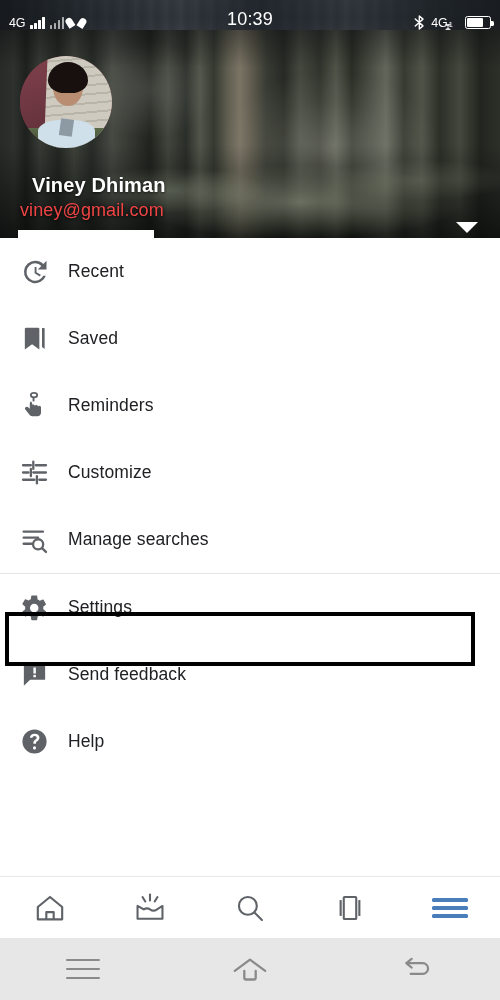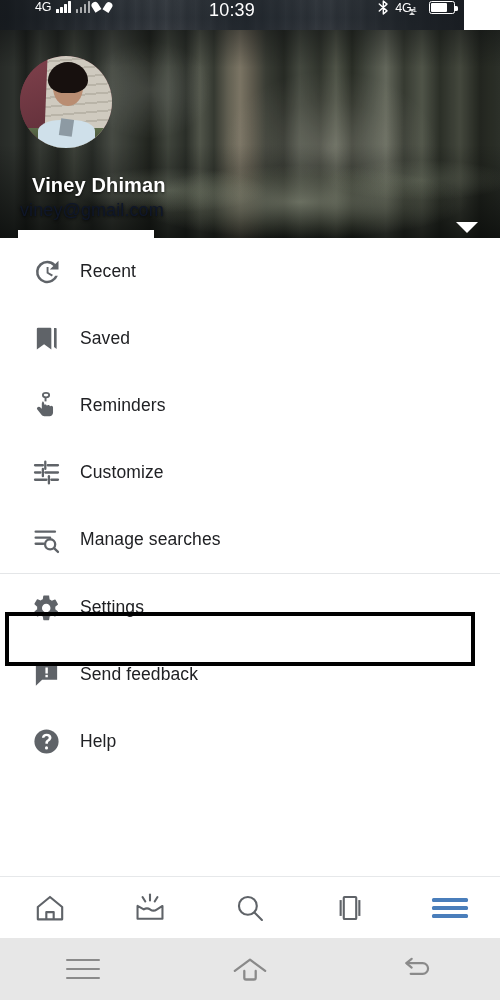--- a/index.html
+++ b/index.html
@@ -7,26 +7,25 @@
   html, body {
     width:500px; height:1000px;
     font-family:"Liberation Sans", sans-serif;
     background:#ffffff;
     overflow:hidden;
   }
   #screen { position:relative; width:500px; height:1000px; background:#fff; }
 
   
   .statusbar{
-    position:absolute; top:0; left:0; width:464px; height:30px;
+    position:absolute; top:0; left:0; width:500px; height:30px;
     z-index:40; color:#fff;
-    display:flex; align-items:flex-start;
+    display:flex; align-items:flex-end;
     background:linear-gradient(180deg,#2b3036 0%,#23282e 60%,#2e3137 100%);
     overflow:hidden;
-    padding-left:26px;
   }
   .sb-photo-tint{
     position:absolute; inset:0;
     background:
       linear-gradient(90deg, rgba(20,24,28,.92) 0%, rgba(38,44,50,.55) 22%, rgba(60,66,72,.45) 36%,
         rgba(30,36,42,.8) 52%, rgba(52,58,64,.5) 70%, rgba(28,33,38,.88) 88%, rgba(24,28,33,.95) 100%),
       repeating-linear-gradient(90deg, rgba(255,255,255,.05) 0px, rgba(0,0,0,.06) 7px, rgba(255,255,255,.03) 15px);
   }
   .sb-left{ position:relative; display:flex; align-items:center; gap:5px; padding-left:9px; z-index:2;}
   .sb-right{ position:relative; margin-left:auto; display:flex; align-items:center; gap:6px; padding-right:9px; z-index:2;}
@@ -122,38 +121,38 @@
   .av-collar{ position:absolute; left:44%; bottom:14%; width:14%; height:18%;
     background:#8d9aa3; transform:rotate(8deg); }
 
   .profile-name{
     position:absolute; left:32px; top:144px; z-index:4;
     color:#fff; font-size:20px; font-weight:700; letter-spacing:.15px;
     text-shadow:0 1px 3px rgba(0,0,0,.75);
   }
   .profile-email{
     position:absolute; left:20px; top:170px; z-index:4;
-    color:#0f172a; font-size:18px; font-weight:400; letter-spacing:.1px;
+    color:#ef4444; font-size:18px; font-weight:400; letter-spacing:.1px;
     text-shadow:0 1px 3px rgba(0,0,0,.8); white-space:nowrap;
   }
   .redaction{
     position:absolute; left:18px; top:200px; width:136px; height:15px;
     background:#ffffff; z-index:6;
   }
   .dropdown-caret{
     position:absolute; right:22px; top:192px; z-index:5;
     width:0;height:0;border-left:11px solid transparent;border-right:11px solid transparent;
     border-top:11px solid #ffffff;
   }
 
   
   .menu{ position:absolute; top:238px; left:0; width:500px; background:#fff; z-index:10; }
   .mrow{
     position:relative; display:flex; align-items:center; height:67px;
-    padding-left:12px; background:#fff;
+    padding-left:0; background:#fff;
   }
   .mrow .ic{
     width:68px; min-width:68px; display:flex; align-items:center; justify-content:center;
     color:#5f6368;
   }
   .mrow .lbl{
     font-size:17.5px; color:#202124; font-weight:400; letter-spacing:.1px;
   }
   .divider{ height:1px; background:#e4e6e8; margin:0; }
   .selbox{

